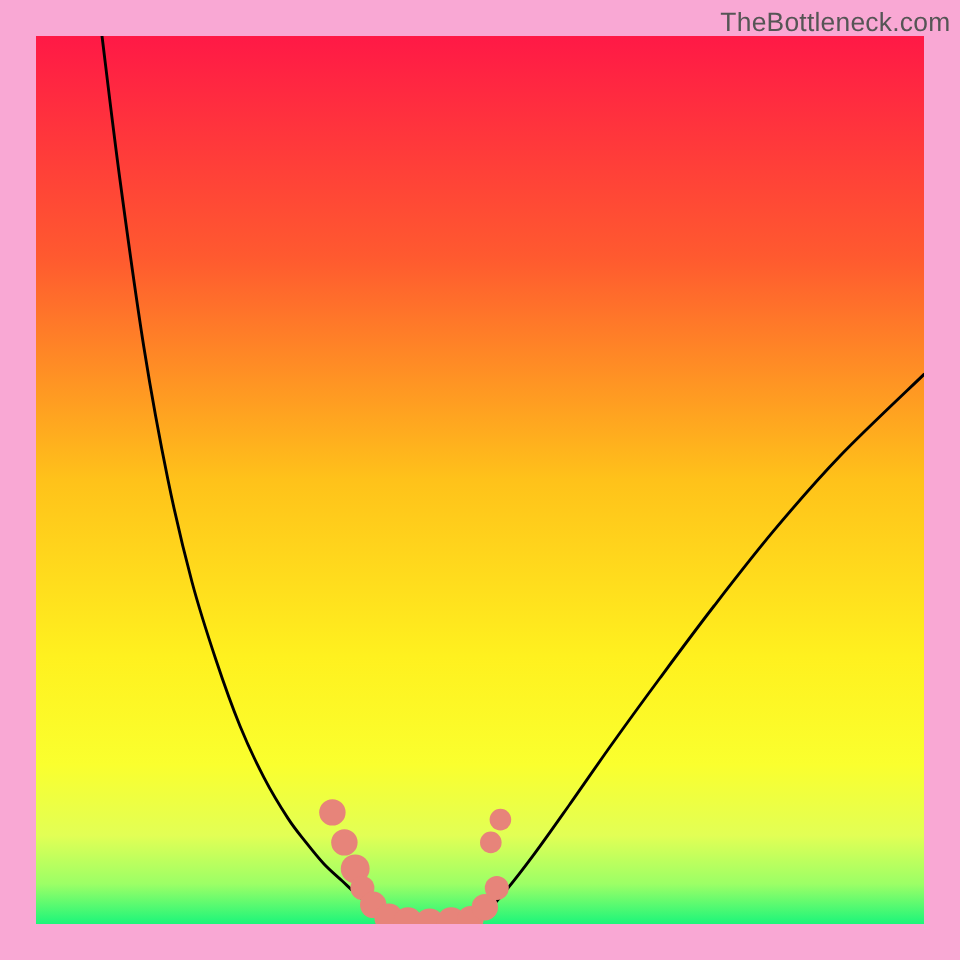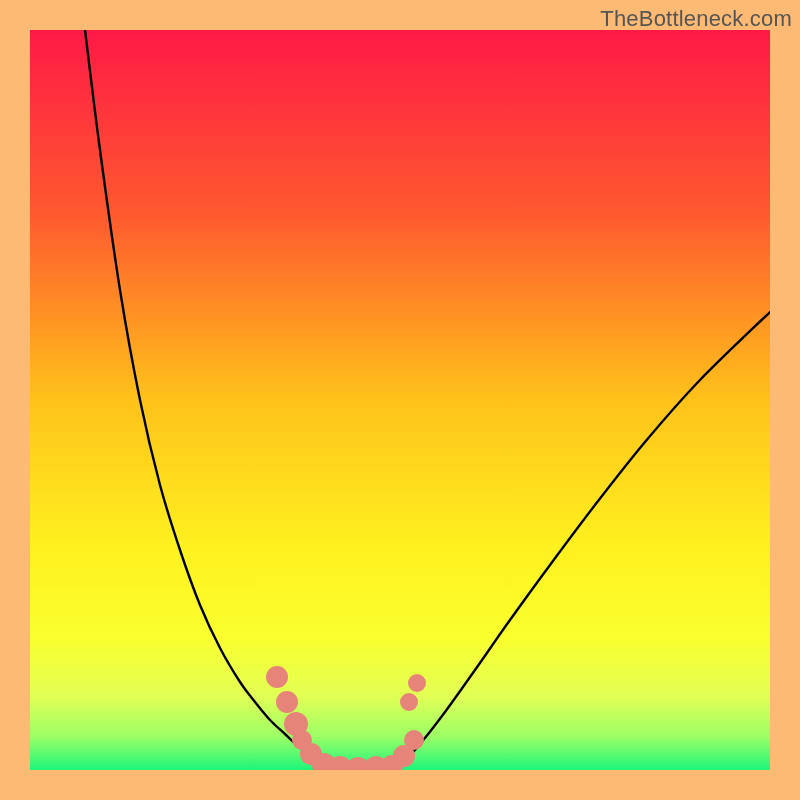--- a/index.html
+++ b/index.html
@@ -10,21 +10,21 @@
     overflow: hidden;
     background: #000;
     font-family: Arial, Helvetica, sans-serif;
   }
   .frame {
     position: absolute;
     left: 0;
     top: 0;
     width: 800px;
     height: 800px;
-    background: #fdba74;
+    background: #f9a8d4;
   }
   .plot-area {
     position: absolute;
     left: 30px;
     top: 30px;
     width: 740px;
     height: 740px;
     overflow: hidden;
   }
   .watermark {

